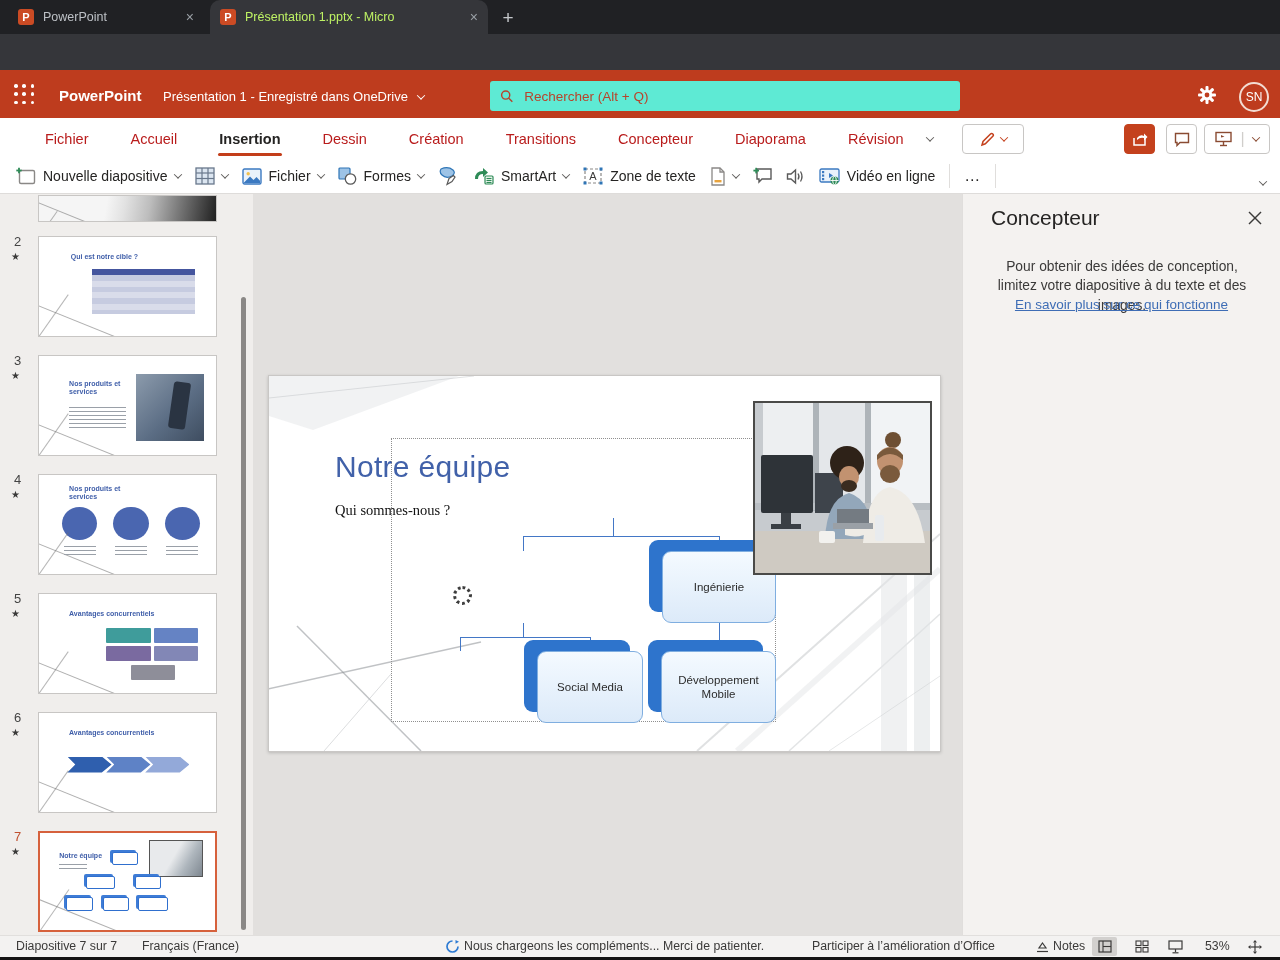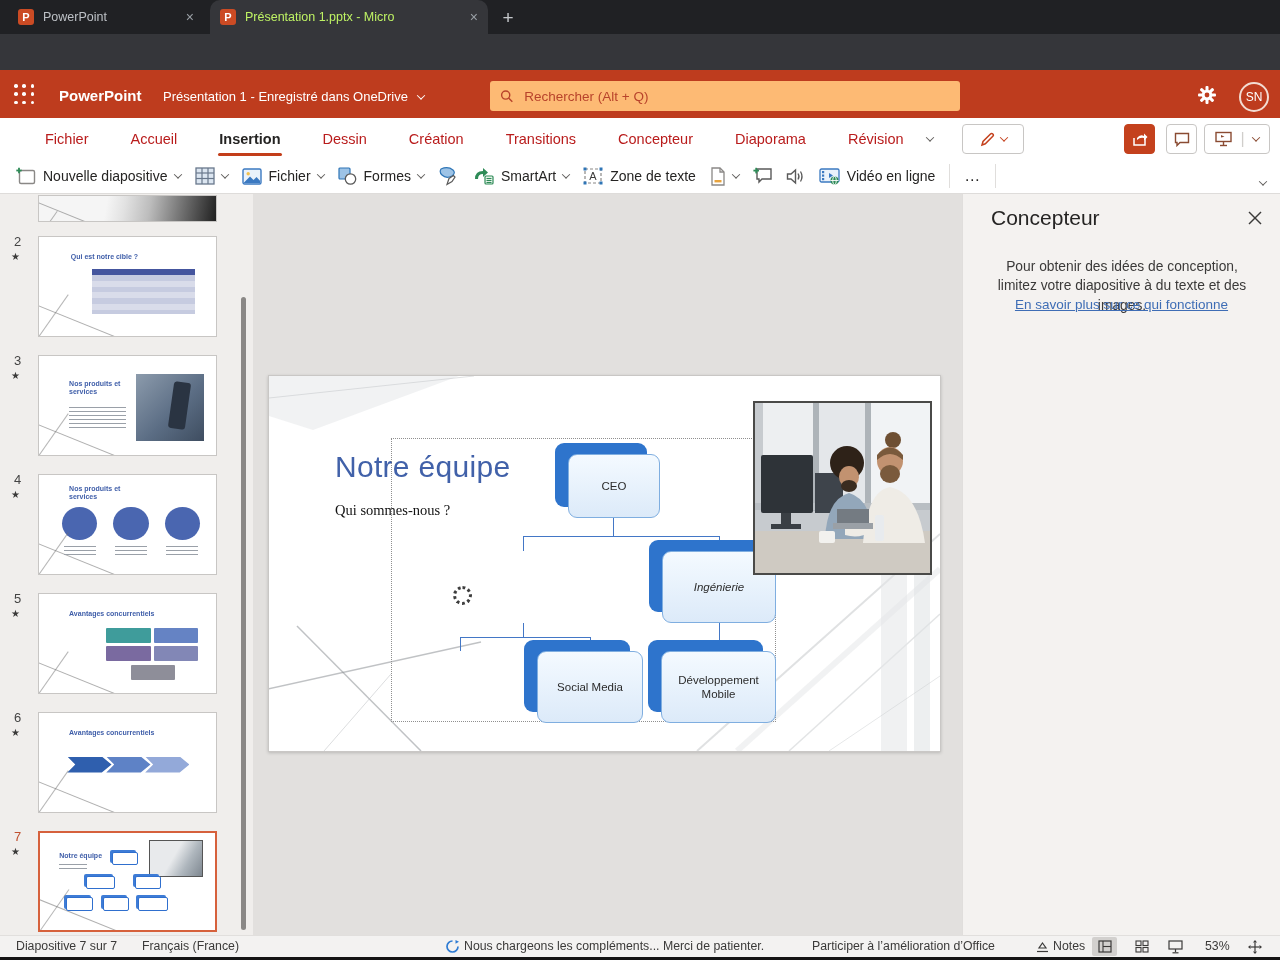--- a/index.html
+++ b/index.html
@@ -27,21 +27,21 @@
   .incog-circle{width:27px;height:27px;border-radius:50%;background:#E8EAED;display:flex;align-items:center;justify-content:center;}
   .incog-label{color:#E8EAED;font-size:13px;}
   .vdots{display:inline-flex;flex-direction:column;gap:3px;}
   .vdots i{width:3px;height:3px;border-radius:50%;background:#C6CACD;}
   
   .ppheader{left:0;top:70px;width:1280px;height:48px;background:#BE3C1E;}
   .waffle{left:14px;top:84px;width:21px;height:21px;display:grid;grid-template-columns:repeat(3,1fr);grid-template-rows:repeat(3,1fr);gap:4px;}
   .waffle i{width:3.5px;height:3.5px;background:#fff;border-radius:50%;}
   .appname{left:59px;top:87px;color:#fff;font-size:15px;font-weight:bold;}
   .doctitle{left:163px;top:89px;color:#fff;font-size:13px;display:flex;align-items:center;gap:10px;}
-  .searchbox{left:490px;top:81px;width:470px;height:30px;background:#fdba74;border-radius:3px;display:flex;align-items:center;padding:0 10px;gap:9px;color:#B8432B;}
+  .searchbox{left:490px;top:81px;width:470px;height:30px;background:#5eead4;border-radius:3px;display:flex;align-items:center;padding:0 10px;gap:9px;color:#B8432B;}
   .searchbox input{border:none;outline:none;background:transparent;font-size:13.5px;color:#B8432B;width:100%;font-family:"Liberation Sans",sans-serif;}
   .searchbox input::placeholder{color:#B8432B;opacity:1;}
   .avatar{left:1239px;top:82px;width:30px;height:30px;border:2px solid #F3DCD2;border-radius:50%;color:#fff;font-size:12px;display:flex;align-items:center;justify-content:center;}
   
   .rtabs{left:0;top:118px;width:1280px;height:41px;background:#fff;display:flex;align-items:center;padding-left:24px;}
   .rtab{padding:0 21px;font-size:14.5px;color:#b91c1c;height:100%;display:flex;align-items:center;position:relative;white-space:nowrap;}
   .rtab.active{font-weight:bold;color:#252423;}
   .rtab.active::after{content:"";position:absolute;left:20px;right:20px;bottom:3px;height:3px;background:#C33E1A;border-radius:2px;}
   .rmore{color:#605E5C;margin-left:2px;}
   .rbtn{top:124px;height:30px;border:1px solid #C8C6C4;border-radius:4px;background:#fff;display:flex;align-items:center;justify-content:center;gap:6px;}
@@ -452,24 +452,21 @@
       <div class="cline" style="left:344px;top:142px;width:1px;height:18px;"></div>
       <div class="cline" style="left:254px;top:160px;width:197px;height:1px;"></div>
       <div class="cline" style="left:254px;top:160px;width:1px;height:15px;"></div>
       <div class="cline" style="left:450px;top:160px;width:1px;height:15px;"></div>
       <div class="cline" style="left:254px;top:247px;width:1px;height:14px;"></div>
       <div class="cline" style="left:191px;top:261px;width:131px;height:1px;"></div>
       <div class="cline" style="left:191px;top:261px;width:1px;height:14px;"></div>
       <div class="cline" style="left:321px;top:261px;width:1px;height:14px;"></div>
       <div class="cline" style="left:450px;top:247px;width:1px;height:28px;"></div>
 
-      <div class="node" style="left:299px;top:78px;width:92px;height:64px;">
-          <div class="face">CEO</div>
-        </div>
-      <div class="node" style="left:393px;top:175px;width:114px;height:72px;font-style:italic;">
+      <div class="node" style="left:393px;top:175px;width:114px;height:72px;">
           <div class="face">Ingénierie</div>
         </div>
       <div class="node" style="left:392px;top:275px;width:115px;height:72px;">
           <div class="face">Développement Mobile</div>
         </div>
       <div class="node" style="left:268px;top:275px;width:106px;height:72px;">
           <div class="face">Social Media</div>
         </div>
       <div class="abs busy"></div>
 

